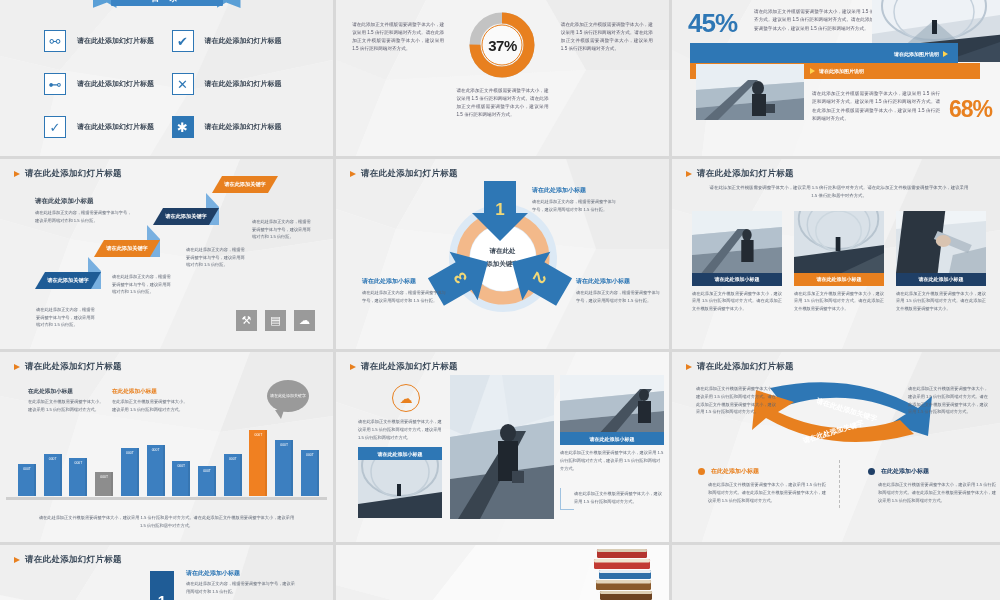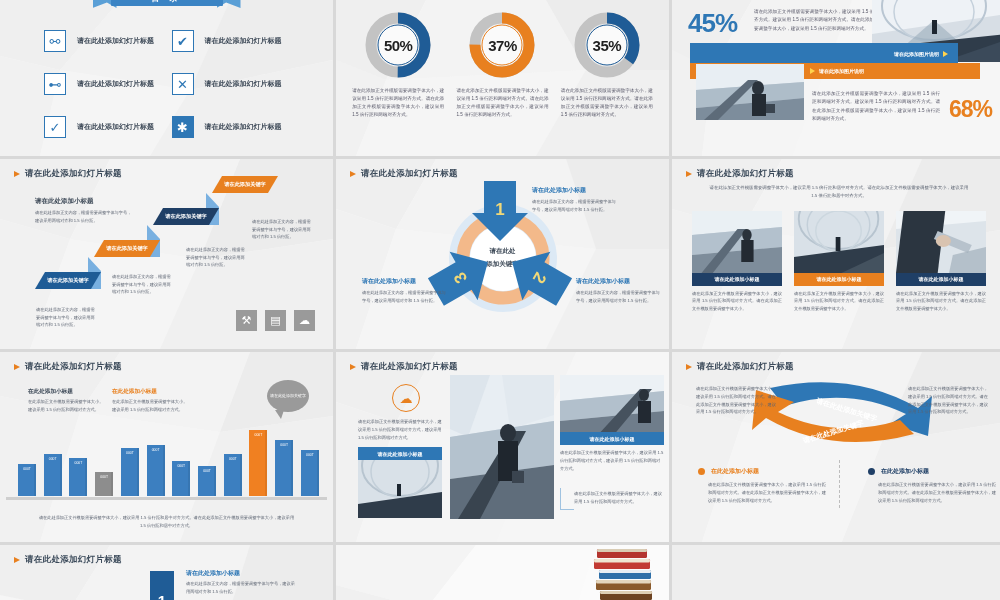--- a/index.html
+++ b/index.html
@@ -264,53 +264,35 @@
         <polygon points="90,0 210,0 250,70 50,80" fill="#f3f3f3"></polygon>
         <polygon points="210,0 333,0 333,70 250,70" fill="#ececec"></polygon>
         <polygon points="0,60 50,80 20,156 0,156" fill="#f1f1f1"></polygon>
         <polygon points="50,80 250,70 200,156 20,156" fill="#f5f5f5"></polygon>
         <polygon points="250,70 333,70 333,156 200,156" fill="#f0f0f0"></polygon>
       </svg>
     </div>
     <div class="inner">
       <div class="donuts">
         <div class="dcol">
-          <div class="donut">
-            <svg width="66" height="66" viewBox="0 0 66 66">
-              <circle cx="33" cy="33" r="27" fill="none" stroke="#c3c3c3" stroke-width="11"></circle>
-              <circle cx="33" cy="33" r="27" fill="none" stroke="#1F5C96" stroke-width="11" stroke-dasharray="84.8 169.6" transform="rotate(-90 33 33)"></circle>
-              <circle cx="33" cy="33" r="20" fill="#fafafa"></circle>
-              <circle cx="33" cy="33" r="20" fill="none" stroke="#1F5C96" stroke-width="1"></circle>
-            </svg>
-            <div class="dlabel">50%</div>
-          </div>
           <div class="dbody">请在此添加正文件模版需要调整字体大小，建议采用 1.5 倍行距和两端对齐方式。请在此添加正文件模版需要调整字体大小，建议采用 1.5 倍行距和两端对齐方式。</div>
         </div>
         <div class="dcol">
           <div class="donut">
             <svg width="66" height="66" viewBox="0 0 66 66">
               <circle cx="33" cy="33" r="27" fill="none" stroke="#c3c3c3" stroke-width="11"></circle>
               <circle cx="33" cy="33" r="27" fill="none" stroke="#E8801F" stroke-width="11" stroke-dasharray="127.2 169.6" transform="rotate(-90 33 33)"></circle>
               <circle cx="33" cy="33" r="20" fill="#fafafa"></circle>
               <circle cx="33" cy="33" r="20" fill="none" stroke="#E8801F" stroke-width="1"></circle>
             </svg>
             <div class="dlabel">37%</div>
           </div>
           <div class="dbody">请在此添加正文件模版需要调整字体大小，建议采用 1.5 倍行距和两端对齐方式。请在此添加正文件模版需要调整字体大小，建议采用 1.5 倍行距和两端对齐方式。</div>
         </div>
         <div class="dcol">
-          <div class="donut">
-            <svg width="66" height="66" viewBox="0 0 66 66">
-              <circle cx="33" cy="33" r="27" fill="none" stroke="#c3c3c3" stroke-width="11"></circle>
-              <circle cx="33" cy="33" r="27" fill="none" stroke="#1F5C96" stroke-width="11" stroke-dasharray="59.4 169.6" transform="rotate(-90 33 33)"></circle>
-              <circle cx="33" cy="33" r="20" fill="#fafafa"></circle>
-              <circle cx="33" cy="33" r="20" fill="none" stroke="#1F5C96" stroke-width="1"></circle>
-            </svg>
-            <div class="dlabel">35%</div>
-          </div>
           <div class="dbody">请在此添加正文件模版需要调整字体大小，建议采用 1.5 倍行距和两端对齐方式。请在此添加正文件模版需要调整字体大小，建议采用 1.5 倍行距和两端对齐方式。</div>
         </div>
       </div>
     </div>
   </div>
 
   <div class="slide">
     <div class="poly">
       <svg viewBox="0 0 334 156" preserveAspectRatio="none">
         <rect width="334" height="156" fill="#f6f6f6"></rect>

